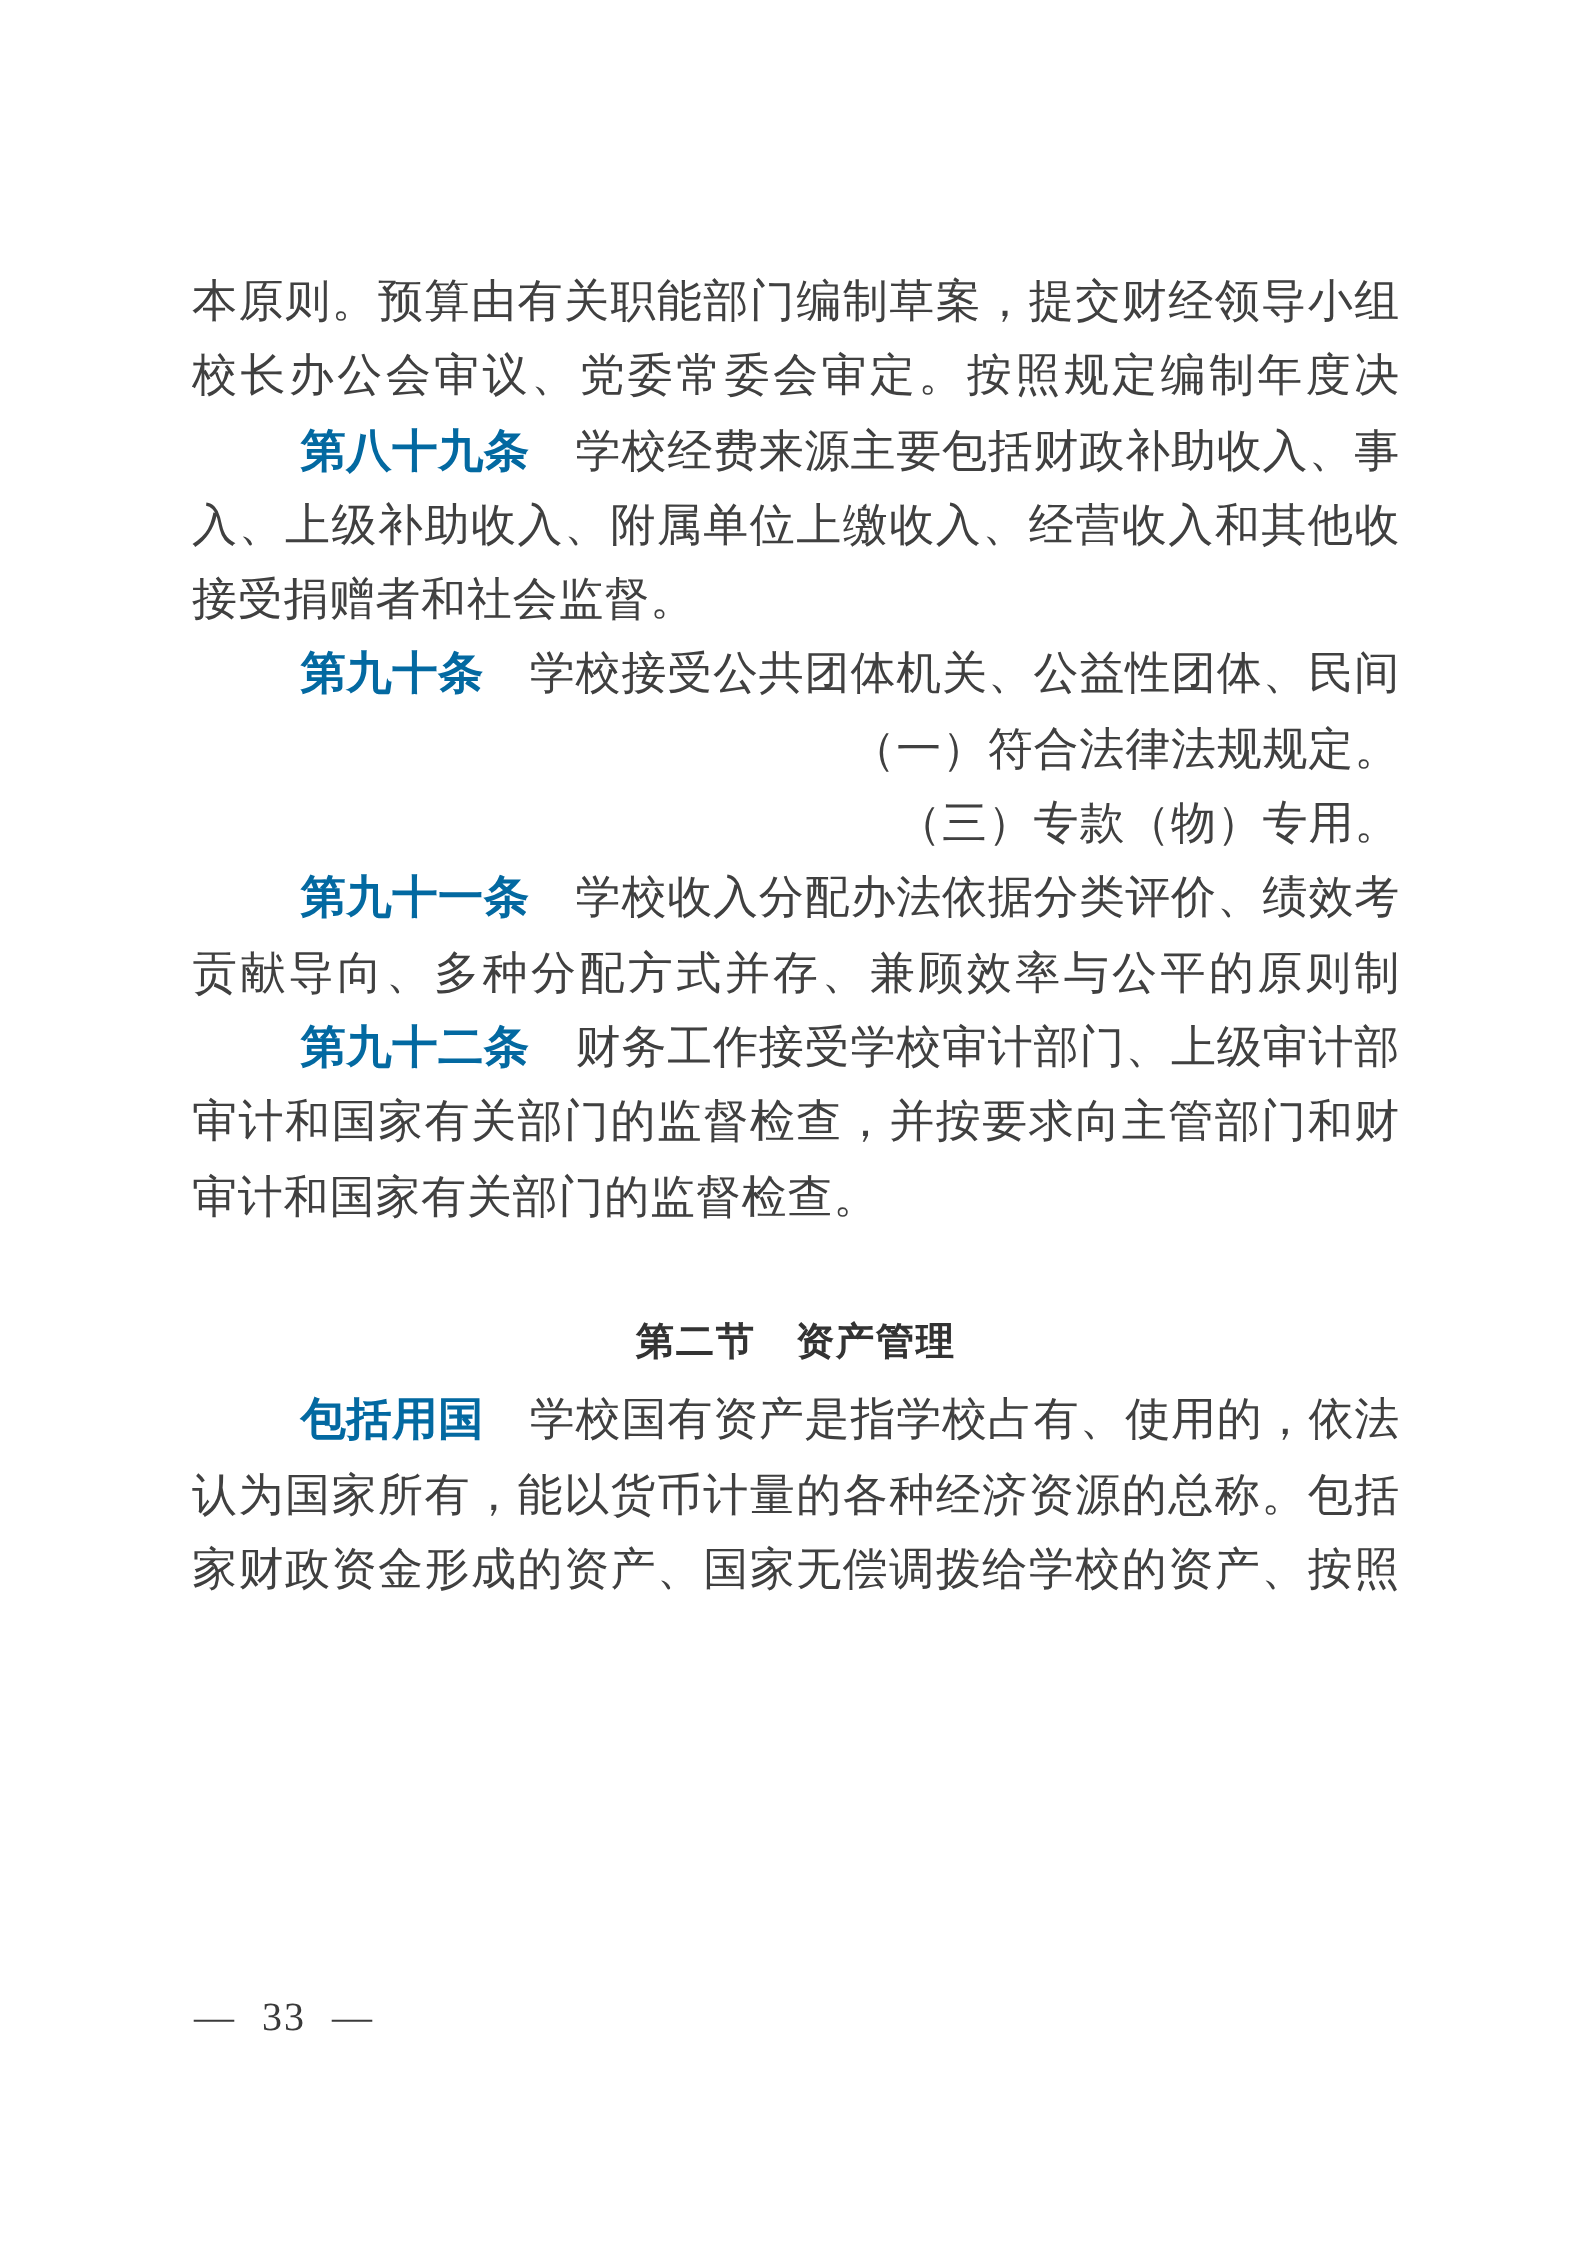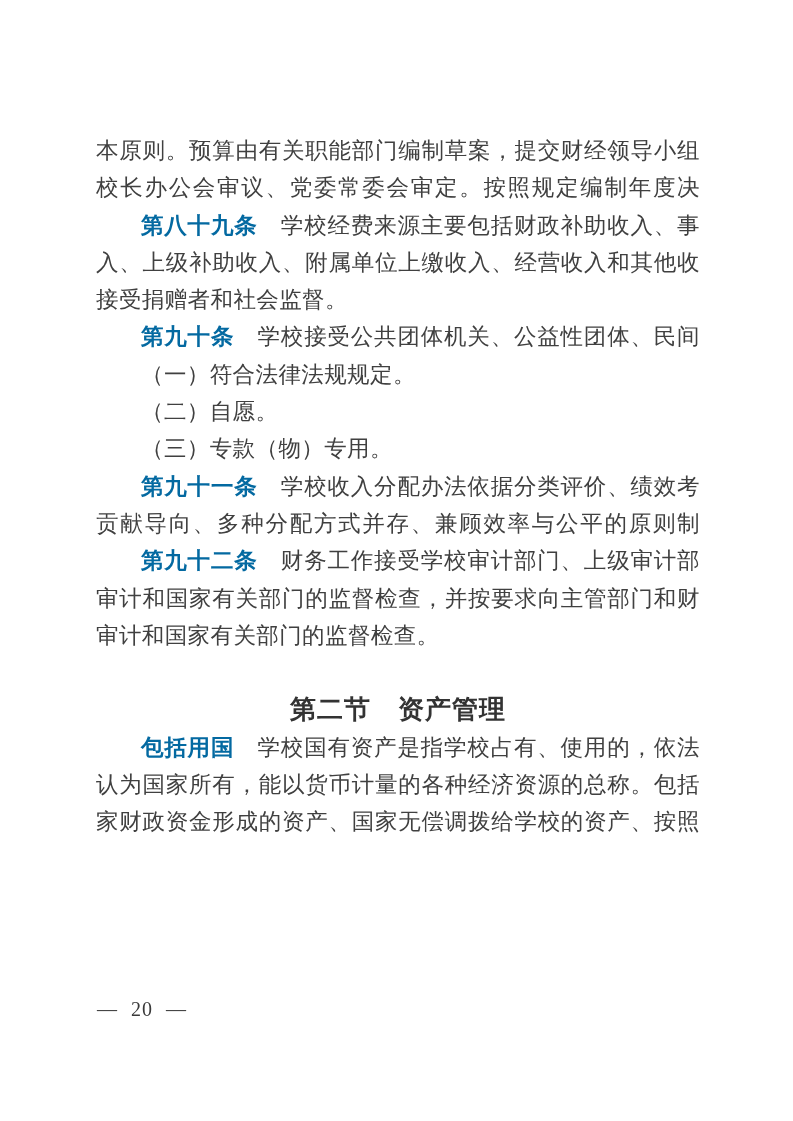--- a/index.html
+++ b/index.html
@@ -29,28 +29,30 @@
     letter-spacing: 0.4px;
     overflow: hidden;
     white-space: normal;
   }
   .line.fill {
     text-align: justify;
     text-align-last: justify;
   }
   .line.indent {
     padding-left: 45px;
+    text-align: right;
   }
   .line.heading {
     text-align: center;
     text-align-last: center;
     font-weight: bold;
     color: #333333;
-    font-size: 26px;
+    font-size: 19px;
     letter-spacing: 1px;
+    font-family: Liberation Mono, monospace;
   }
   .line.spacer {
     height: 37.3px;
   }
   .run-bold {
     font-weight: bold;
     color: #0369a1;
   }
   .page-footer {
     position: absolute;
@@ -69,31 +71,30 @@
 <div class="page">
 
   <main class="text-block">
       <div class="line body fill"><span>本原则。预算由有关职能部门编制草案，提交财经领导小组审核、</span></div>
       <div class="line body fill"><span>校长办公会审议、党委常委会审定。按照规定编制年度决算。</span></div>
       <div class="line body fill indent"><span class="run-bold">第八十九条</span><span>　学校经费来源主要包括财政补助收入、事业收</span></div>
       <div class="line body fill"><span>入、上级补助收入、附属单位上缴收入、经营收入和其他收入。</span></div>
       <div class="line body"><span>接受捐赠者和社会监督。</span></div>
       <div class="line body fill indent"><span class="run-bold">第九十条</span><span>　学校接受公共团体机关、公益性团体、民间私营</span></div>
       <div class="line body indent"><span>（一）符合法律法规规定。</span></div>
-      <div class="line body indent"><span>（二）自愿。</span></div>
       <div class="line body indent"><span>（三）专款（物）专用。</span></div>
       <div class="line body fill indent"><span class="run-bold">第九十一条</span><span>　学校收入分配办法依据分类评价、绩效考核、</span></div>
       <div class="line body fill"><span>贡献导向、多种分配方式并存、兼顾效率与公平的原则制定，经</span></div>
       <div class="line body fill indent"><span class="run-bold">第九十二条</span><span>　财务工作接受学校审计部门、上级审计部门的</span></div>
       <div class="line body fill"><span>审计和国家有关部门的监督检查，并按要求向主管部门和财政部</span></div>
       <div class="line body"><span>审计和国家有关部门的监督检查。</span></div>
       <div class="line spacer"></div>
       <div class="line heading"><span>第二节　资产管理</span></div>
       <div class="line body fill indent"><span class="run-bold">包括用国</span><span>　学校国有资产是指学校占有、使用的，依法确</span></div>
       <div class="line body fill"><span>认为国家所有，能以货币计量的各种经济资源的总称。包括用国</span></div>
       <div class="line body fill"><span>家财政资金形成的资产、国家无偿调拨给学校的资产、按照国家</span></div>
     </main>
 
   <footer class="page-footer">
-    <span>— 20 —</span>
+    <span>— 33 —</span>
   </footer>
 
 </div>
 
 </body></html>

